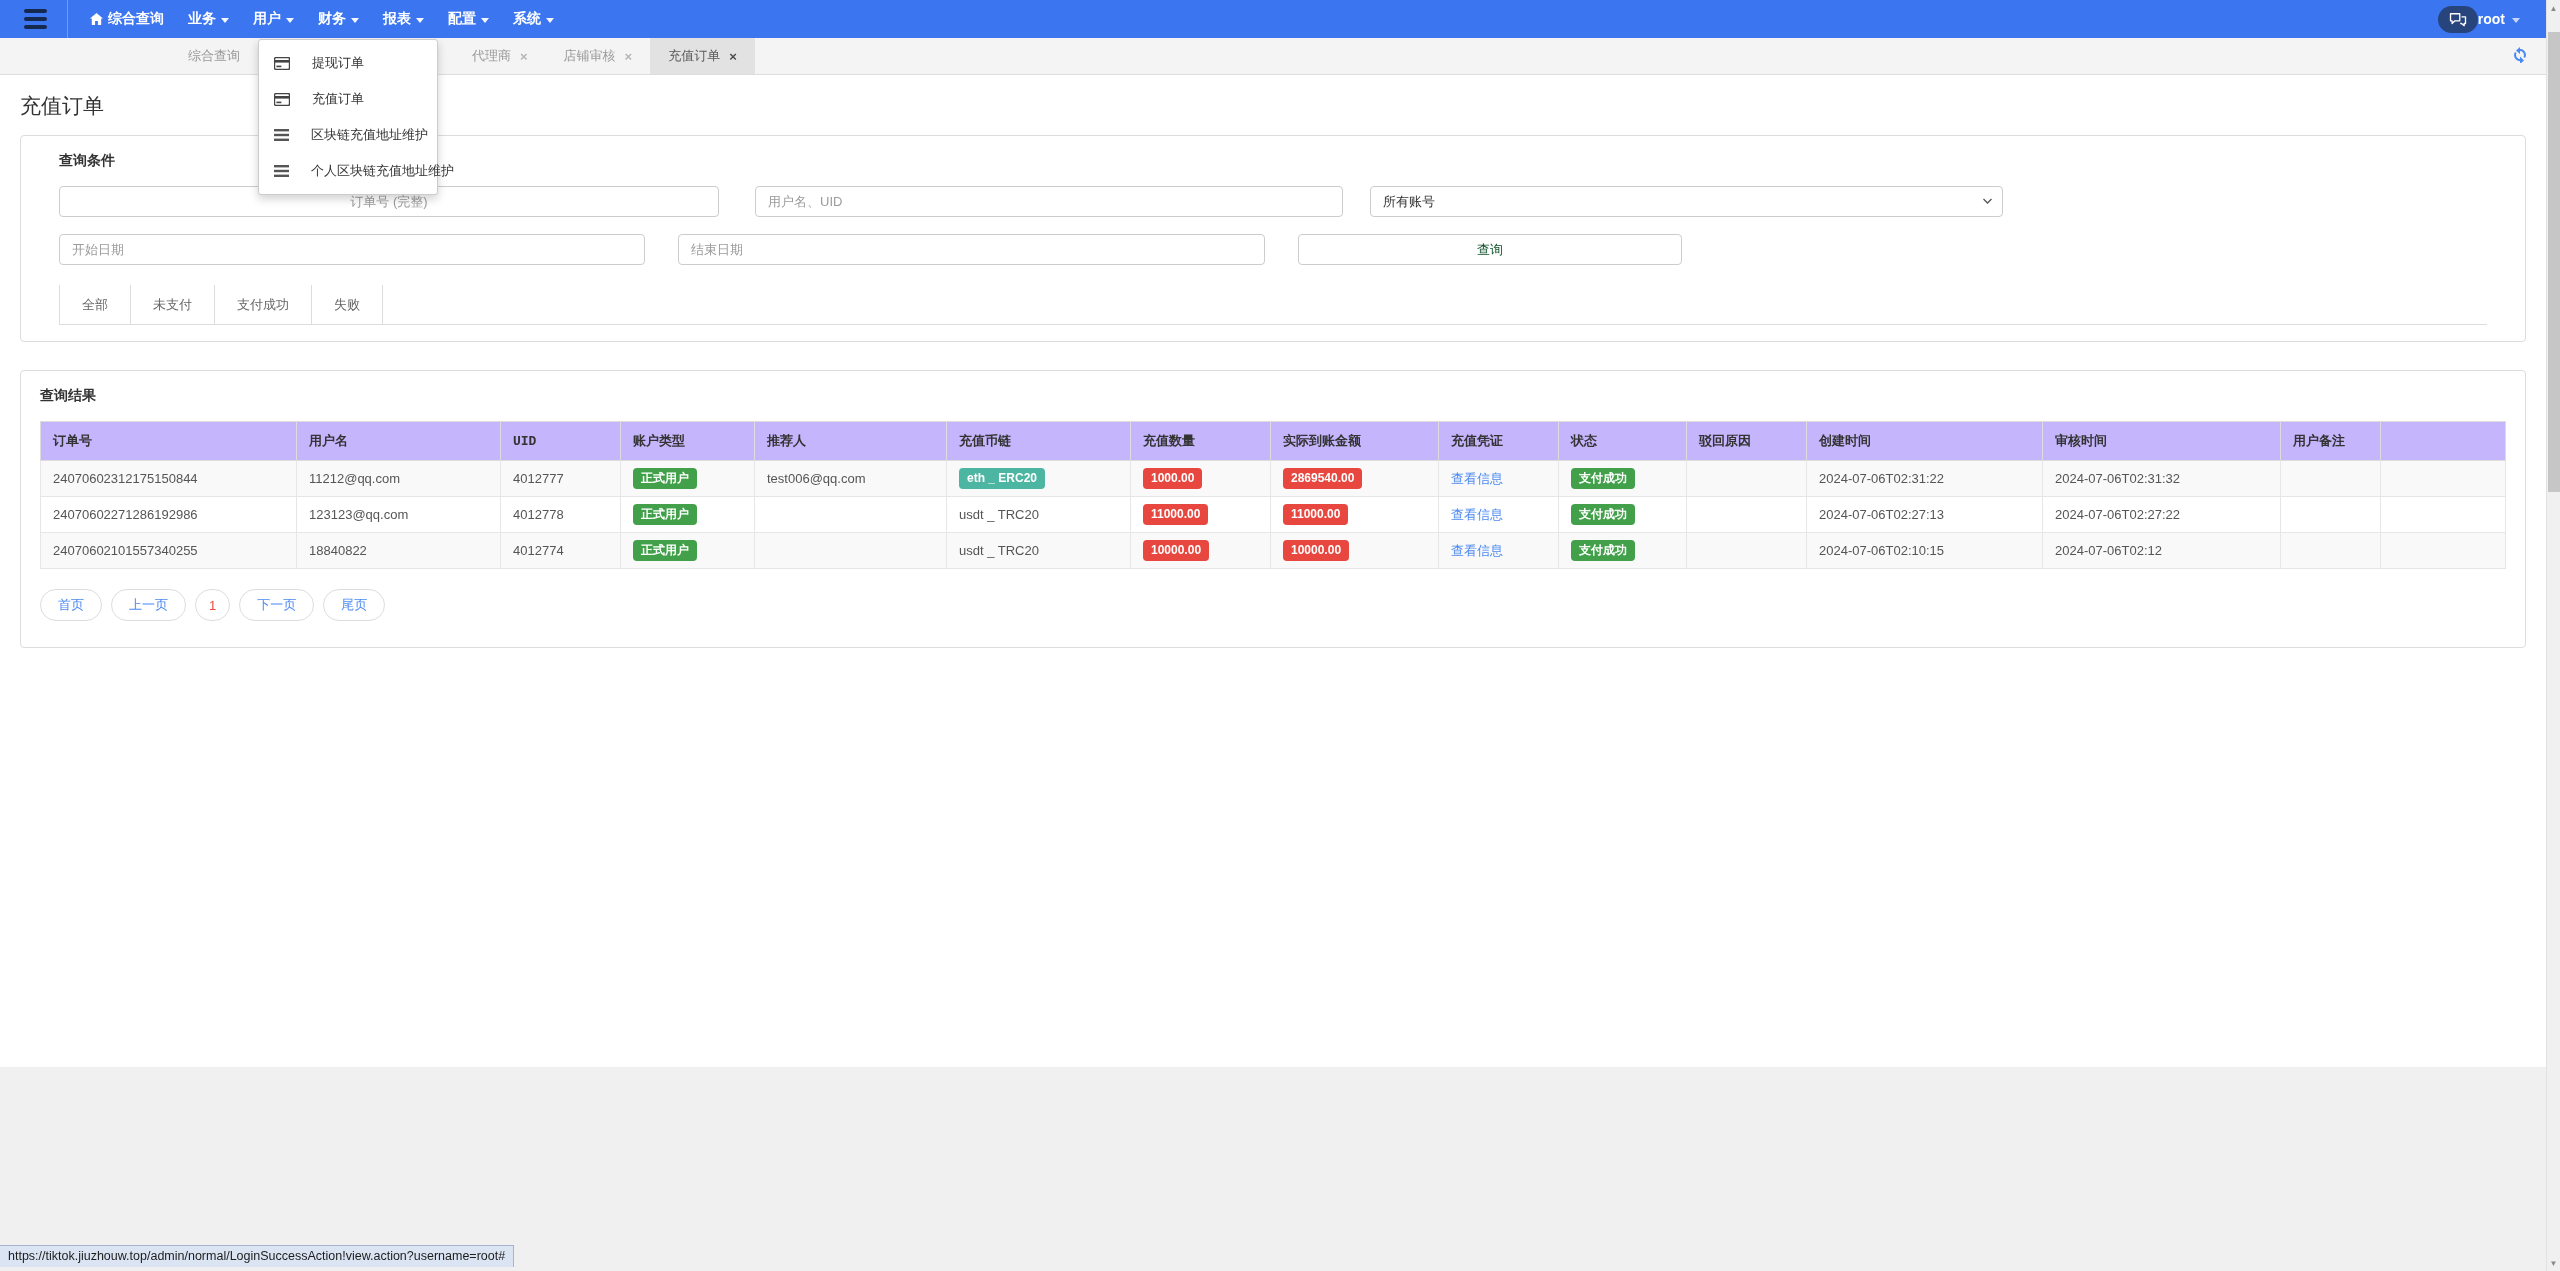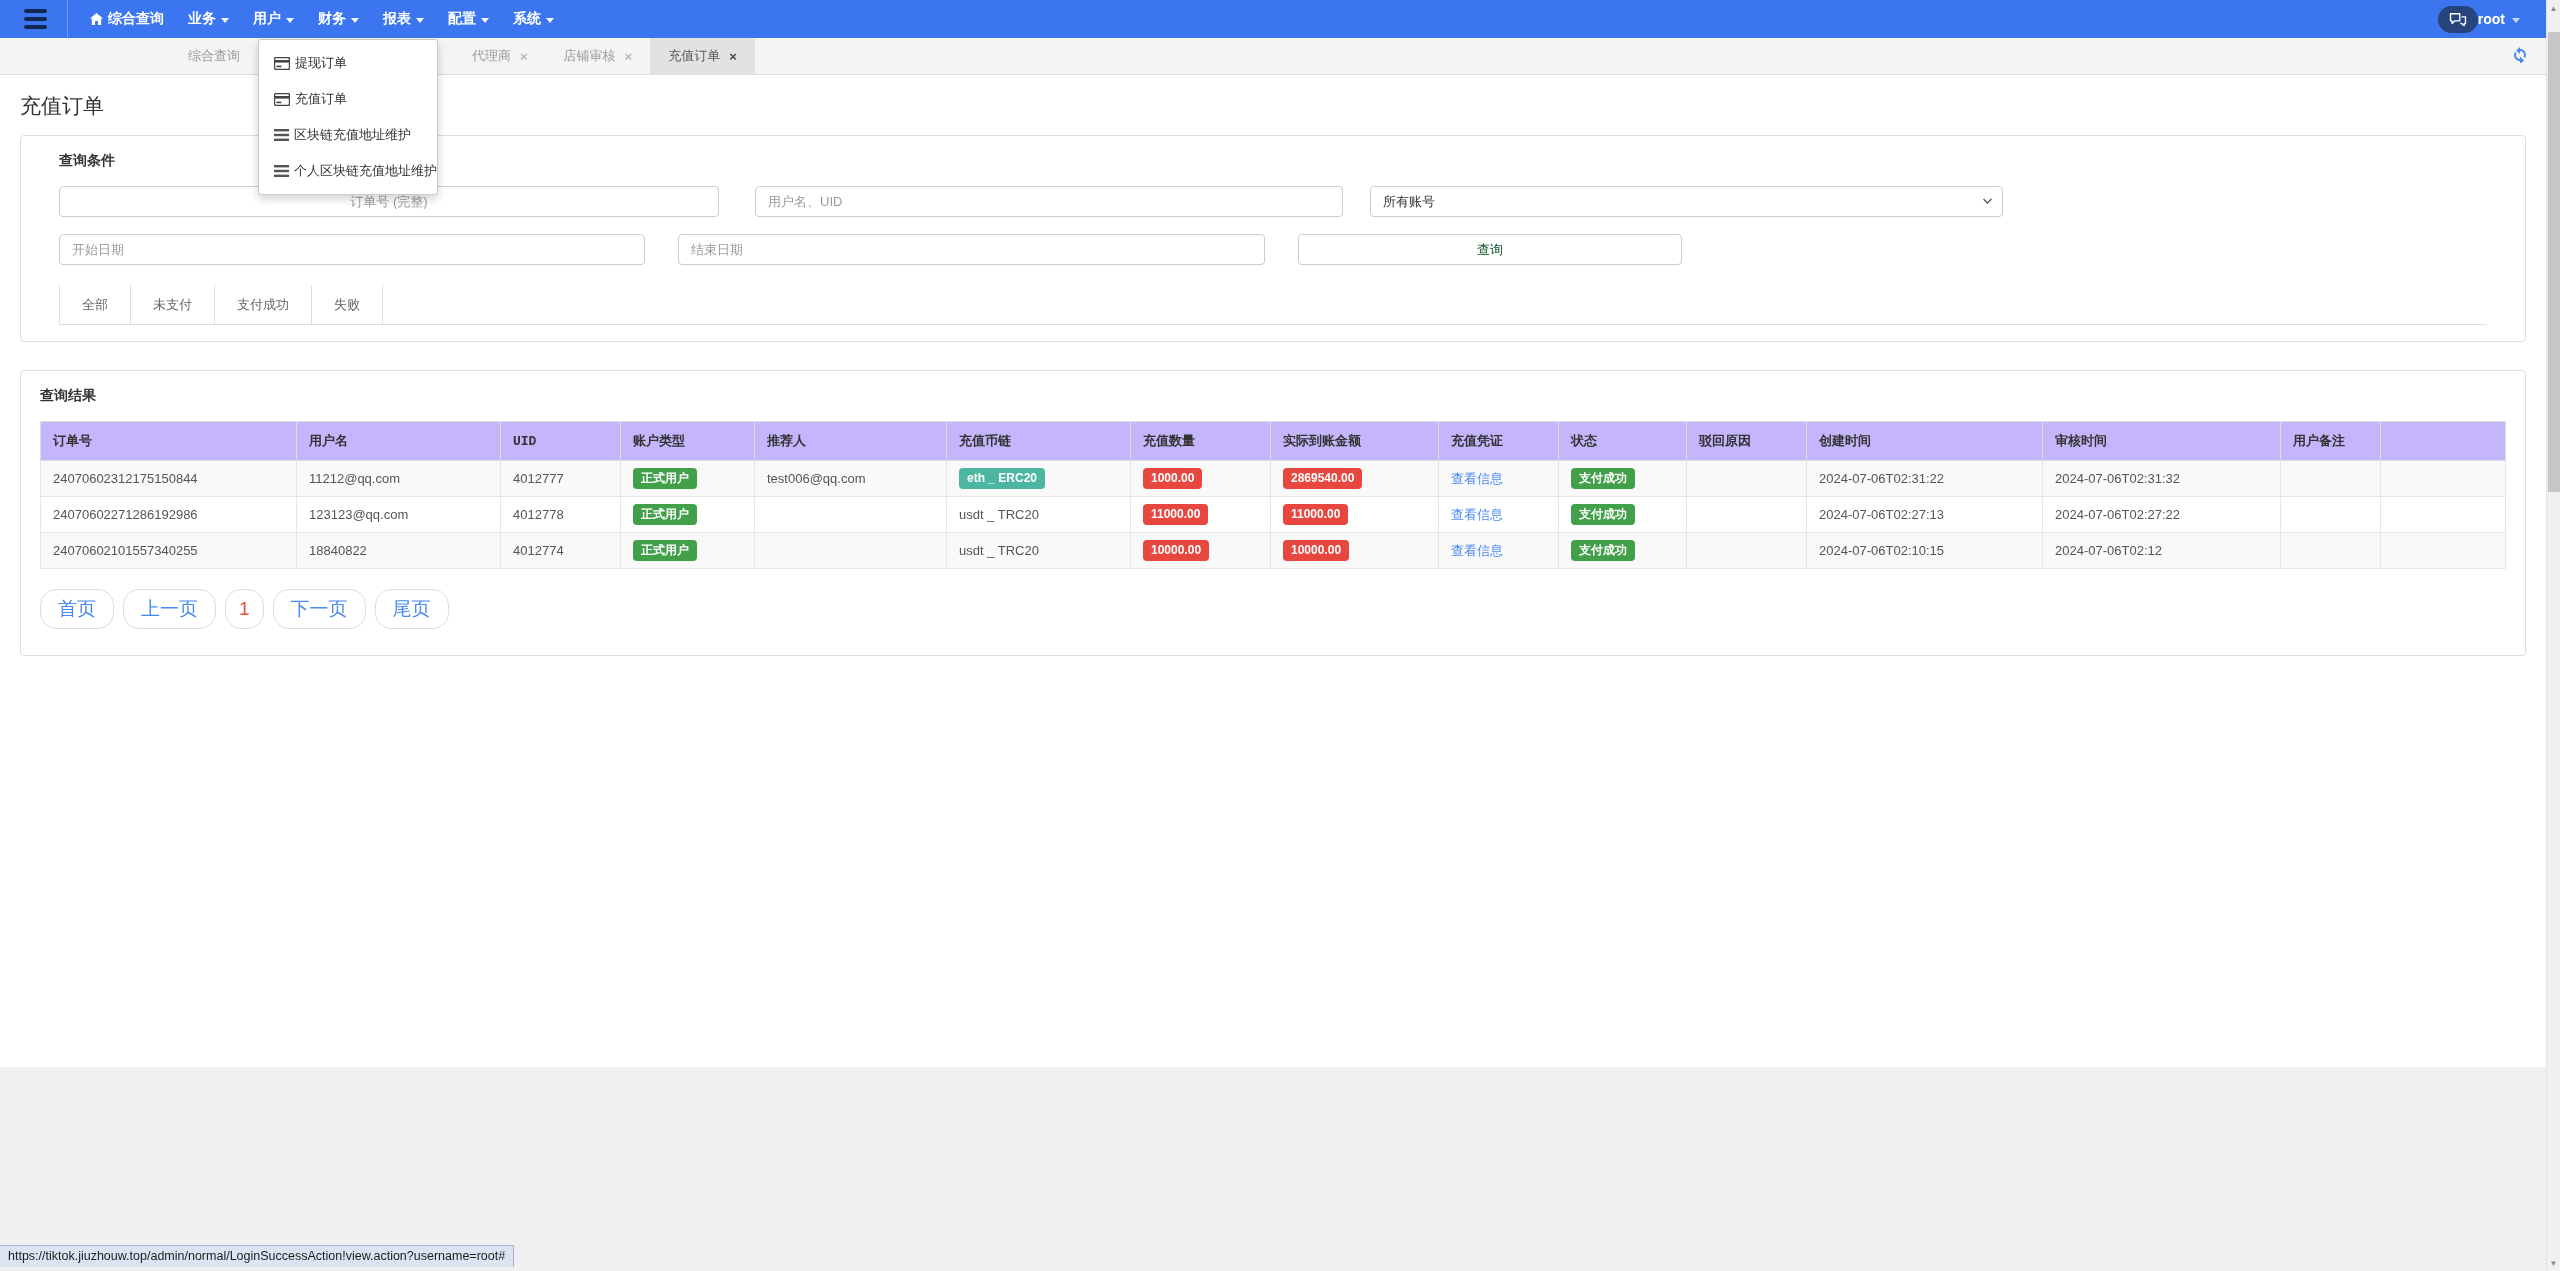--- a/index.html
+++ b/index.html
@@ -39,21 +39,21 @@
   .tab.active .close { color:#4a4a4a; }
   .tab.hidden-label { min-width:196px; justify-content:flex-end; }
   .refresh-btn { position:absolute; right:18px; top:9px; cursor:pointer; }
 
   
   .dropdown {
     position:absolute; top:39px; left:258px; width:180px; z-index:60;
     background:#fff; border:1px solid #ccc; border-radius:3px;
     box-shadow:0 4px 10px rgba(0,0,0,.18); padding:5px 0;
   }
-  .dropdown-item { display:flex; align-items:center; gap:5px; padding:9px 15px; font-size:13px; color:#333; cursor:pointer; white-space:nowrap;}
+  .dropdown-item { display:flex; align-items:center; gap:22px; padding:9px 15px; font-size:13px; color:#333; cursor:pointer; white-space:nowrap;}
 
   
   .content {
     position:absolute; top:75px; left:0; right:14px; height:992px;
     background:#fff; padding:10px 20px 0 20px;
   }
   .page-title { font-size:21px; font-weight:500; color:#333; margin:7px 0 15px 0; }
   .panel { border:1px solid #ddd; border-radius:4px; background:#fff; }
   .panel.query { padding:16px 38px 16px 38px; margin-bottom:28px; }
   .panel.results { padding:16px 19px 26px 19px; }
@@ -102,21 +102,21 @@
   }
   .badge-green { background:#41a049; }
   .badge-red   { background:#e8473f; }
   .badge-teal  { background:#4db6a2; }
   .link { color:#4a89f3; text-decoration:none; cursor:pointer; }
 
   
   .pagination { margin-top:20px; display:flex; gap:9px; }
   .page-btn {
     display:inline-block; padding:6px 17px; border:1px solid #ddd; border-radius:16px;
-    background:#fff; color:#4a89f3; font-size:19px; cursor:pointer; font-family:inherit;
+    background:#fff; color:#4a89f3; font-size:13px; cursor:pointer; font-family:inherit;
   }
   .page-btn.current { color:#e84c3d; padding:6px 13px; }
 
   
   .scrollbar {
     position:absolute; top:0; right:0; width:14px; height:1271px;
     background:#f0f0f0; border-left:1px solid #e2e2e2;
   }
   .scroll-arrow { height:16px; display:flex; align-items:center; justify-content:center; font-size:8px; color:#8a8a8a; cursor:pointer;}
   .scroll-arrow.down { position:absolute; bottom:0; left:0; right:0; }

